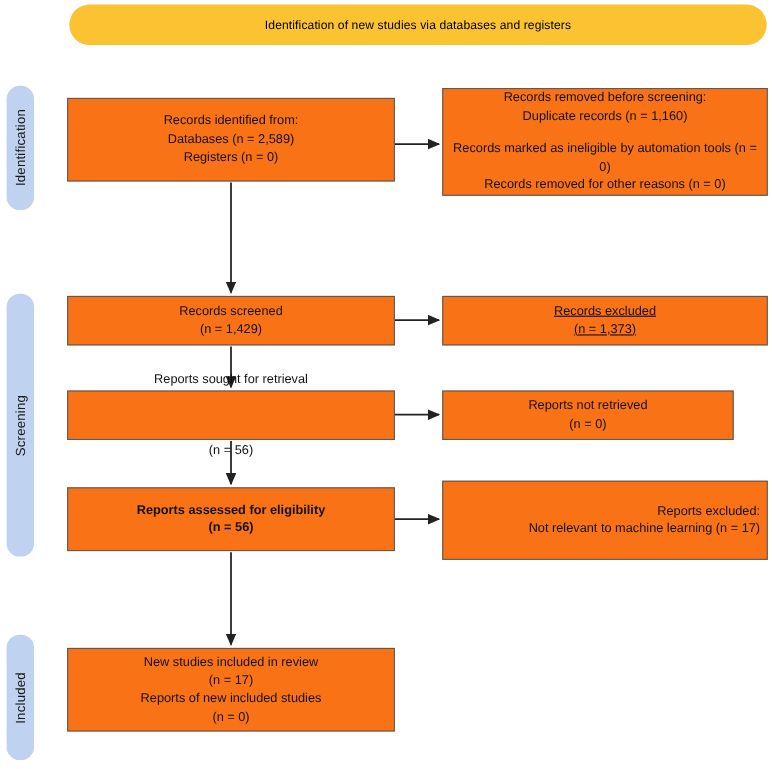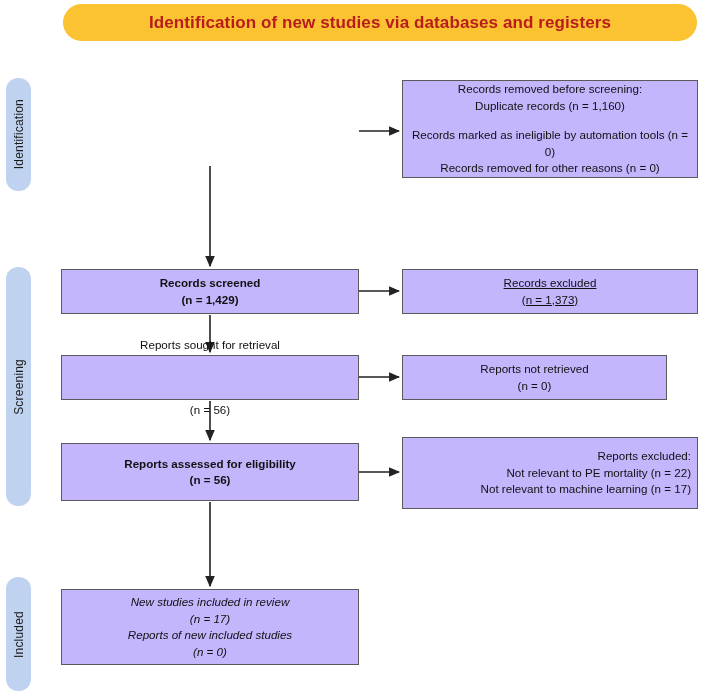--- a/index.html
+++ b/index.html
@@ -30,25 +30,24 @@
     top: 4px;
     width: 634px;
     height: 37px;
     background: #FBC231;
     border-radius: 19px;
     display: flex;
     align-items: center;
     justify-content: center;
   }
   .banner-text {
-    font-size: 17px;
-    color: #b91c1c;
+    font-size: 11px;
+    color: #000000;
     letter-spacing: 0.1px;
     white-space: nowrap;
-    font-weight: bold;
   }
 
   
   .stage-bar {
     position: absolute;
     left: 6px;
     width: 25px;
     background: #BFD2F0;
     border-radius: 12px;
     display: flex;
@@ -65,42 +64,42 @@
   }
   #stage-identification { top: 78px;  height: 113px; }
   #stage-screening      { top: 267px; height: 239px; }
   #stage-included       { top: 577px; height: 114px; }
 
   
   .box {
     position: absolute;
     box-sizing: border-box;
     border: 1.4px solid #5a5a5a;
-    background: #c4b5fd;
+    background: #f97316;
     display: flex;
     flex-direction: column;
     align-items: center;
     justify-content: center;
     padding: 3px 6px;
   }
   .box .line {
     font-size: 11.6px;
     line-height: 16.5px;
     color: #111111;
     text-align: center;
     white-space: nowrap;
   }
   .box .line.wrap { white-space: normal; margin-top: 13px; }
 
   
   #box-identified       { left: 61px;  top: 89px;  width: 298px; height: 76px; }
-  #box-screened         { left: 61px;  top: 269px; width: 298px; height: 45px; font-weight: bold; }
+  #box-screened         { left: 61px;  top: 269px; width: 298px; height: 45px; }
   #box-sought           { left: 61px;  top: 355px; width: 298px; height: 45px; gap: 48px; }
   #box-assessed         { left: 61px;  top: 443px; width: 298px; height: 58px; font-weight: bold; }
-  #box-included         { left: 61px;  top: 589px; width: 298px; height: 76px; font-style: italic; }
+  #box-included         { left: 61px;  top: 589px; width: 298px; height: 76px; }
 
   
   #box-removed          { left: 402px; top: 80px;  width: 296px; height: 98px; }
   #box-excluded-records { left: 402px; top: 269px; width: 296px; height: 45px; text-decoration: underline; }
   #box-not-retrieved    { left: 402px; top: 355px; width: 265px; height: 45px; align-items: center; }
   #box-excluded-reports { left: 402px; top: 437px; width: 296px; height: 72px; align-items: flex-end; }
 
   
   #connectors {
     position: absolute;
@@ -146,20 +145,25 @@
 
     <line x1="359" y1="377" x2="399" y2="377" stroke="#222222" stroke-width="1.6" marker-end="url(#arrowhead)"></line>
 
     <line x1="210" y1="401" x2="210" y2="440" stroke="#222222" stroke-width="1.6" marker-end="url(#arrowhead)"></line>
 
     <line x1="359" y1="472" x2="399" y2="472" stroke="#222222" stroke-width="1.6" marker-end="url(#arrowhead)"></line>
 
     <line x1="210" y1="502" x2="210" y2="586" stroke="#222222" stroke-width="1.6" marker-end="url(#arrowhead)"></line>
   </svg>
 
+  <div class="box" id="box-identified">
+    <div class="line">Records identified from:</div>
+    <div class="line">Databases (n = 2,589)</div>
+    <div class="line">Registers (n = 0)</div>
+  </div>
 
   <div class="box" id="box-removed">
     <div class="line">Records removed before screening:</div>
     <div class="line">Duplicate records (n = 1,160)</div>
     <div class="line wrap">Records marked as ineligible by automation tools (n = 0)</div>
     <div class="line">Records removed for other reasons (n = 0)</div>
   </div>
 
   <div class="box" id="box-screened">
     <div class="line">Records screened</div>
@@ -181,21 +185,20 @@
     <div class="line">(n = 0)</div>
   </div>
 
   <div class="box" id="box-assessed">
     <div class="line">Reports assessed for eligibility</div>
     <div class="line">(n = 56)</div>
   </div>
 
   <div class="box" id="box-excluded-reports">
     <div class="line">Reports excluded:</div>
-    <div class="line">Not relevant to PE mortality (n = 22)</div>
     <div class="line">Not relevant to machine learning (n = 17)</div>
   </div>
 
   <div class="box" id="box-included">
     <div class="line">New studies included in review</div>
     <div class="line">(n = 17)</div>
     <div class="line">Reports of new included studies</div>
     <div class="line">(n = 0)</div>
   </div>
 

